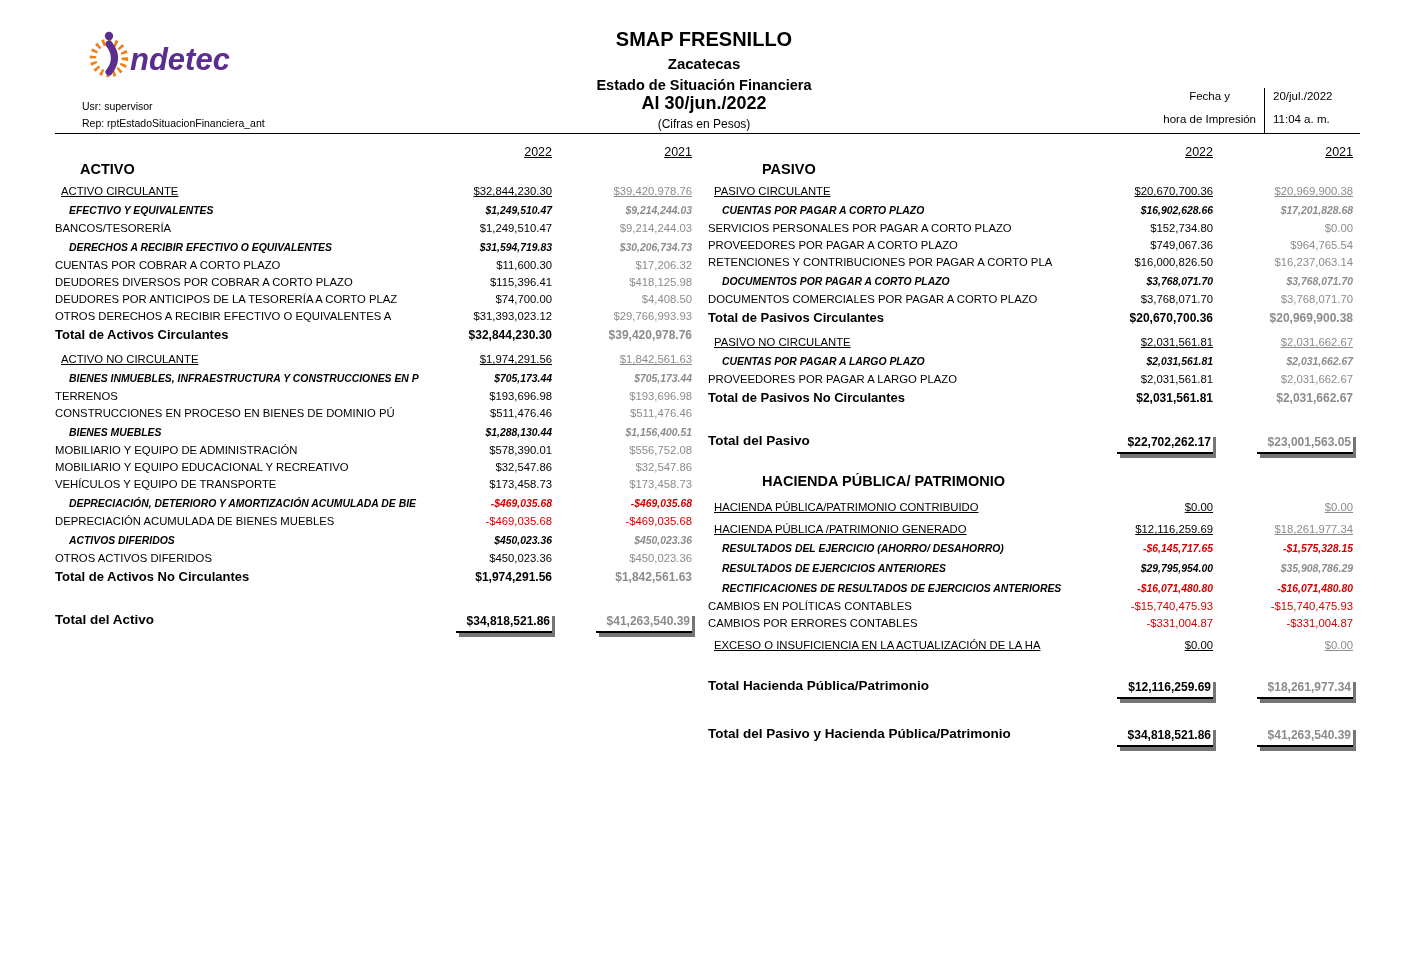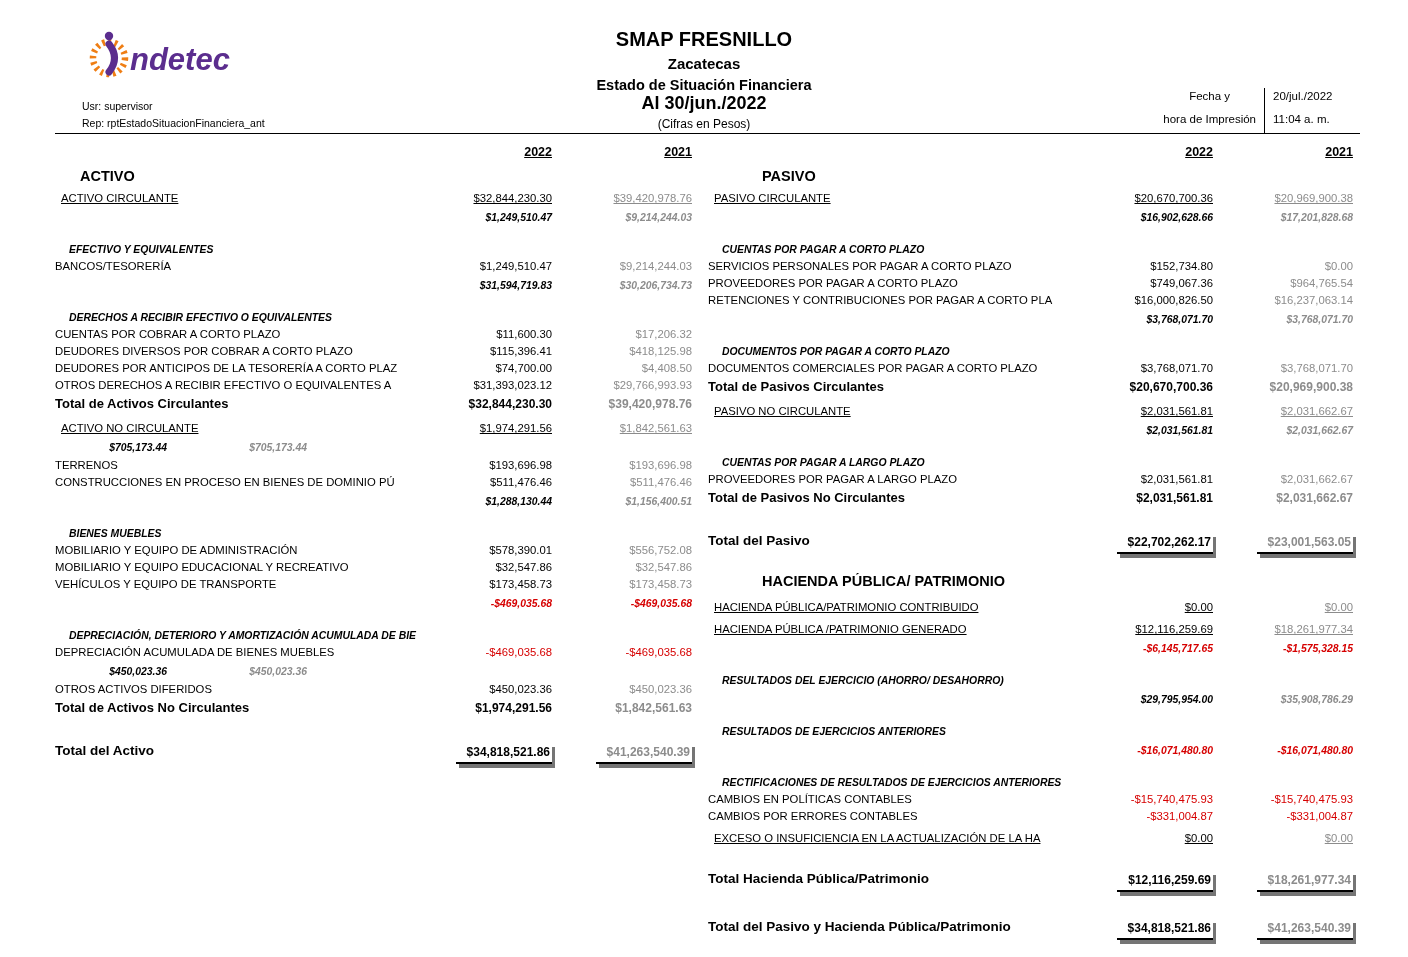--- a/index.html
+++ b/index.html
@@ -29,37 +29,37 @@
   }
   .pi-l { text-align:center; padding:2px 8px 9px 0; }
   .pi-v { border-left:1.3px solid #000; padding:2px 0 9px 8px; min-width:98px; }
   .hrule { position:absolute; left:55px; right:48px; top:133px; border-top:1.5px solid #000; }
 
   
   .fincol { position:absolute; top:145px; }
   .col-left  { left:55px;  width:637px; }
   .col-right { left:708px; width:645px; }
 
-  .yearhead { display:flex; font-weight:bold; font-size:12.5px; margin-bottom:9px; }
+  .yearhead { display:flex; font-weight:normal; font-size:12.5px; margin-bottom:2px; }
   .yearhead .val { text-decoration:underline; }
   .coltitle { font-weight:bold; font-size:14.5px; padding-left:25px; margin-bottom:6px; }
   .col-right .coltitle { padding-left:54px; }
 
   .row { display:flex; min-height:17px; line-height:16px; font-size:11.3px; }
   .lbl { flex:1; white-space:nowrap; overflow:hidden; }
   .val { white-space:nowrap; text-align:right; }
   .v1 { width:112px; }
   .v2 { width:140px; color:#8c8c8c; }
 
   .row.section { font-weight:normal; margin-top:5px; }
   .row.section .lbl { text-decoration:underline; padding-left:6px; }
   .row.section .val { text-decoration:underline; }
 
   .row.group { font-weight:bold; font-style:italic; font-size:10.4px; margin-top:3px; }
-  .row.group .lbl { padding-left:14px;margin-top:32px; }
+  .row.group .lbl { padding-left:14px; }
 
   .row.total { font-weight:bold; font-size:13px; margin-top:2px; min-height:19px; }
   .row.total .val { font-size:12px; }
 
   .row.hdr { font-weight:bold; font-size:14.5px; margin-top:16px; min-height:21px; }
   .col-right .row.hdr .lbl { padding-left:54px; }
 
   .row.grand { font-weight:bold; font-size:13.5px; min-height:24px; }
   .row.grand .val { font-size:12px; }
   .row.gap { margin-top:24px; }
@@ -160,20 +160,21 @@
           <span class="lbl">Total de Activos Circulantes</span>
           <span class="val v1">$32,844,230.30</span>
           <span class="val v2">$39,420,978.76</span>
         </div>
         <div class="row section">
           <span class="lbl">ACTIVO NO CIRCULANTE</span>
           <span class="val v1">$1,974,291.56</span>
           <span class="val v2">$1,842,561.63</span>
         </div>
         <div class="row group">
+          <span class="lbl">BIENES INMUEBLES, INFRAESTRUCTURA Y CONSTRUCCIONES EN P</span>
           <span class="val v1">$705,173.44</span>
           <span class="val v2">$705,173.44</span>
         </div>
         <div class="row item">
           <span class="lbl">TERRENOS</span>
           <span class="val v1">$193,696.98</span>
           <span class="val v2">$193,696.98</span>
         </div>
         <div class="row item">
           <span class="lbl">CONSTRUCCIONES EN PROCESO EN BIENES DE DOMINIO PÚ</span>
@@ -204,20 +205,21 @@
           <span class="lbl">DEPRECIACIÓN, DETERIORO Y AMORTIZACIÓN ACUMULADA DE BIE</span>
           <span class="val v1">-$469,035.68</span>
           <span class="val v2">-$469,035.68</span>
         </div>
         <div class="row item neg">
           <span class="lbl">DEPRECIACIÓN ACUMULADA DE BIENES MUEBLES</span>
           <span class="val v1">-$469,035.68</span>
           <span class="val v2">-$469,035.68</span>
         </div>
         <div class="row group">
+          <span class="lbl">ACTIVOS DIFERIDOS</span>
           <span class="val v1">$450,023.36</span>
           <span class="val v2">$450,023.36</span>
         </div>
         <div class="row item">
           <span class="lbl">OTROS ACTIVOS DIFERIDOS</span>
           <span class="val v1">$450,023.36</span>
           <span class="val v2">$450,023.36</span>
         </div>
         <div class="row total">
           <span class="lbl">Total de Activos No Circulantes</span>

